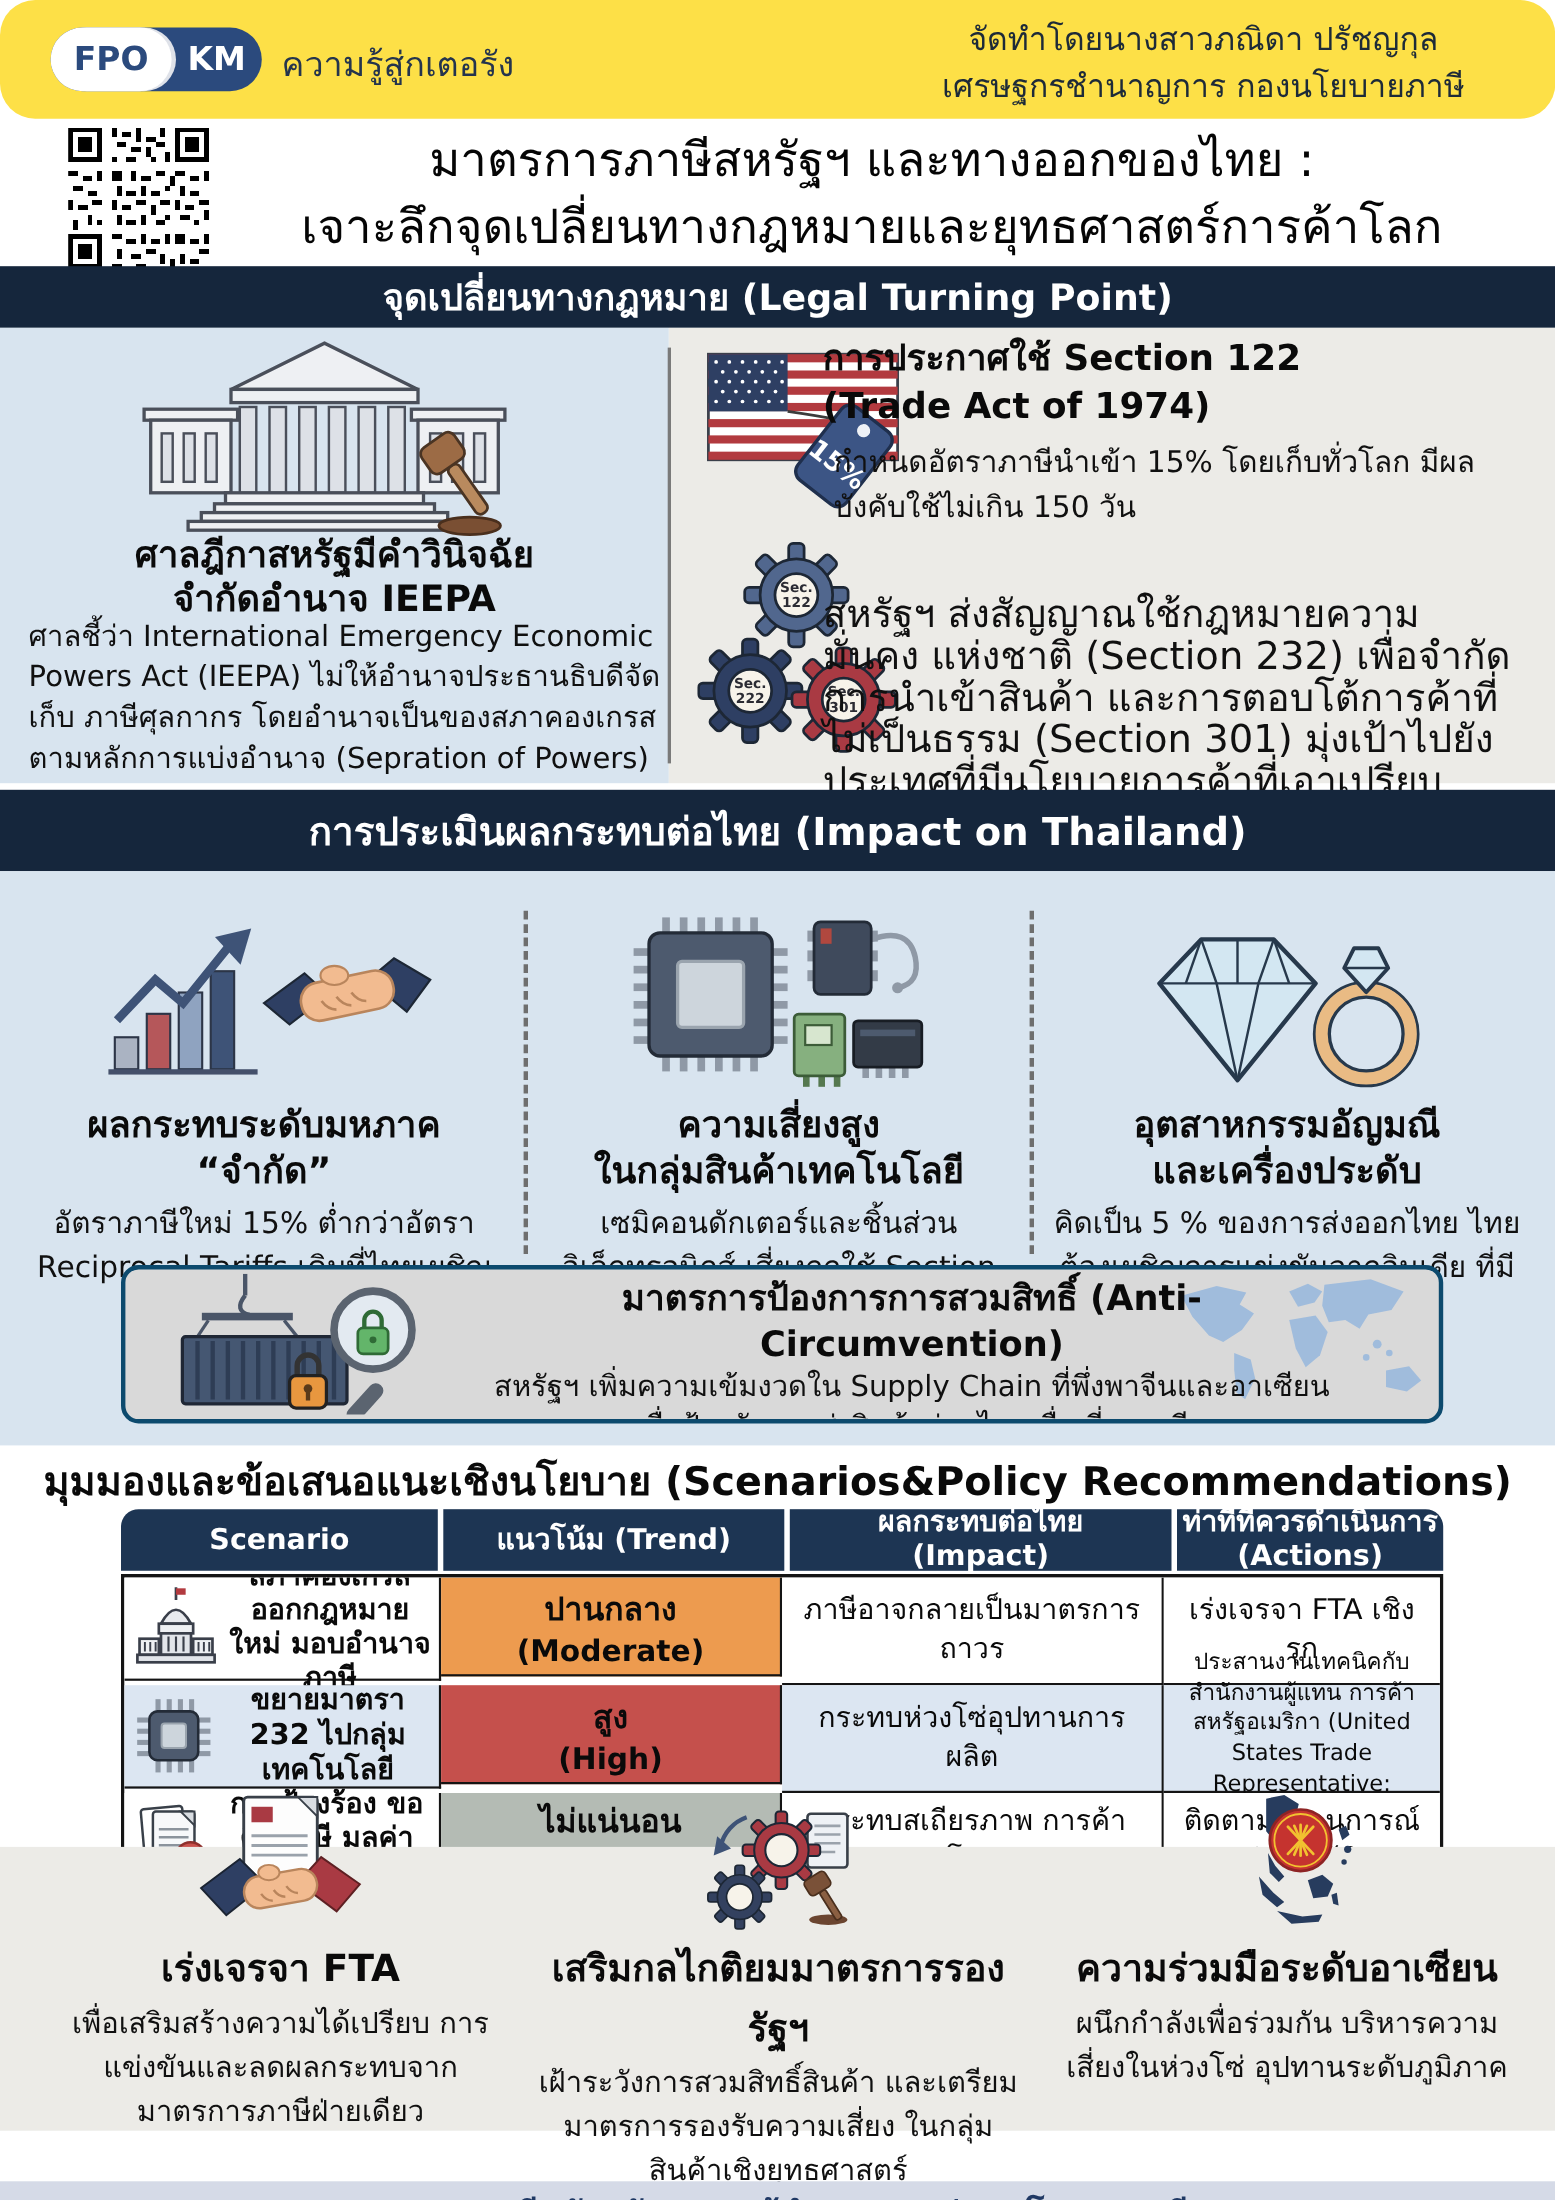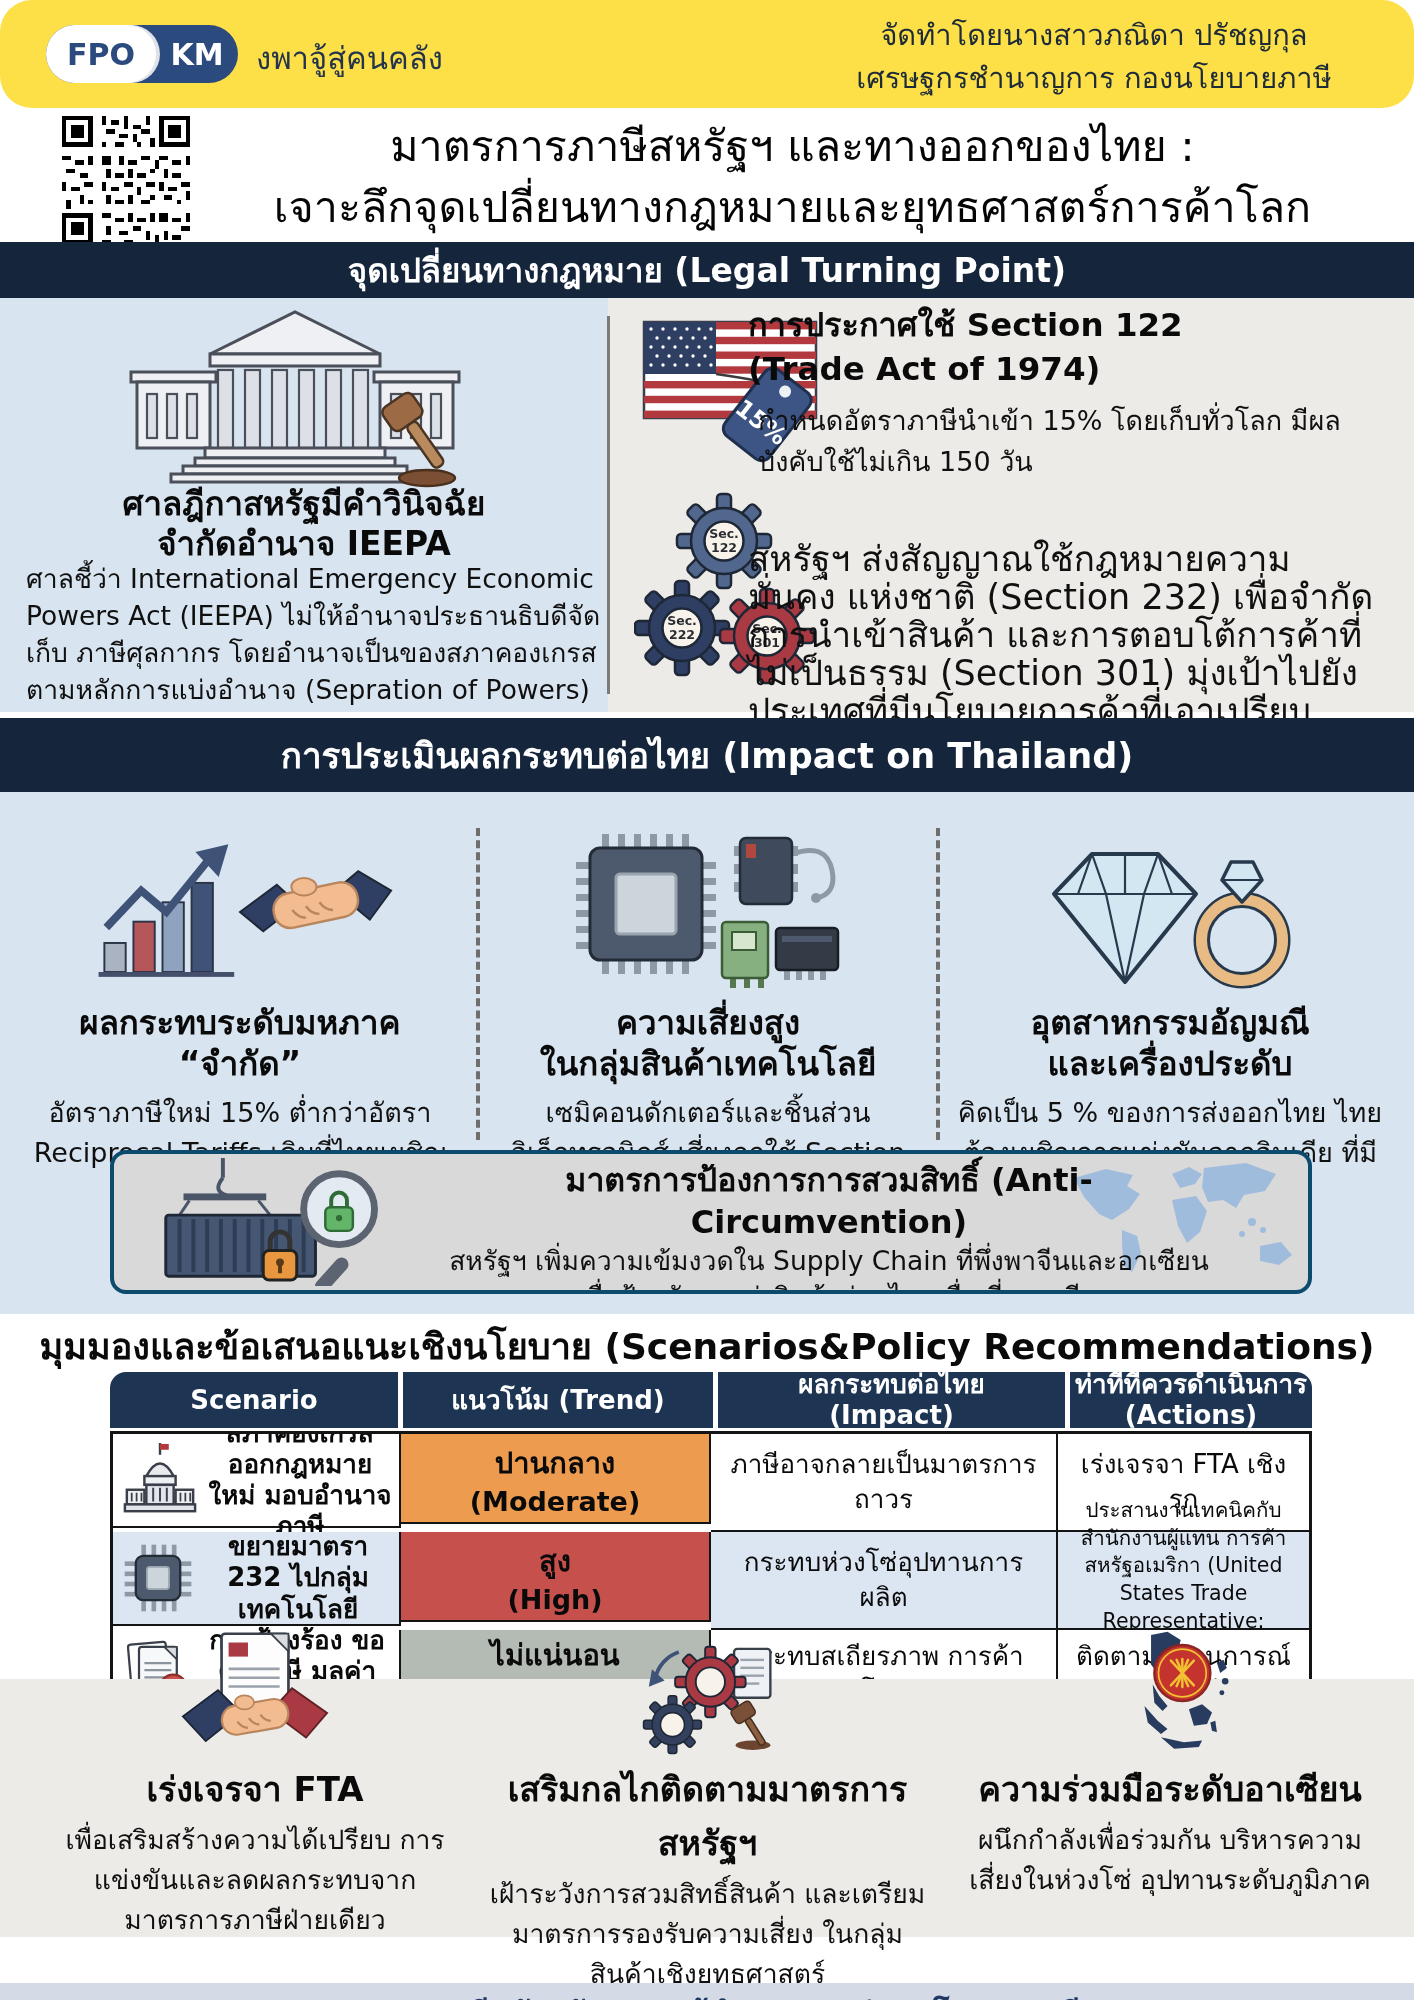--- a/index.html
+++ b/index.html
@@ -102,21 +102,21 @@
 
 <div id="header-bar" class="abs">
   <div id="logo" class="abs">
     <div id="logo-fpo" class="abs">
           <span>FPO</span>
         </div>
     <div id="logo-km" class="abs">
           <span>KM</span>
         </div>
   </div>
-  <div id="tagline" class="abs">งพาจู้สู่คนคลัง</div>
+  <div id="tagline" class="abs">ความรู้สู่กเตอรัง</div>
   <div id="attribution" class="abs">
     <div>จัดทำโดยนางสาวภณิดา ปรัชญกุล</div>
     <div>เศรษฐกรชำนาญการ กองนโยบายภาษี</div>
   </div>
 </div>
 
 <svg id="qr" class="abs" width="128" height="128" viewBox="0 0 29 29" shape-rendering="crispEdges">
   <rect width="29" height="29" fill="#fff"></rect>
   <g fill="#000">
     <g>
@@ -606,21 +606,21 @@
           </g>
       <use href="#gear" transform="translate(98,56) scale(0.95)" style="color:#a93a43"></use>
       <use href="#gear" transform="translate(50,110) scale(0.78)" style="color:#33415f"></use>
       <ellipse cx="152" cy="136" rx="22" ry="6" fill="#6b4530"></ellipse>
       <g transform="translate(148,108) rotate(-32)">
         <rect x="-4" y="-6" width="8" height="38" rx="3" fill="#8a5f42" stroke="#4a2f1d" stroke-width="2"></rect>
         <rect x="-14" y="-26" width="28" height="20" rx="5" fill="#7a5138" stroke="#4a2f1d" stroke-width="2"></rect>
       </g>
     </svg>
   </div>
-  <div class="rec-title">เสริมกลไกติดตามมาตรการสหรัฐฯ</div>
+  <div class="rec-title">เสริมกลไกติยมมาตรการรองรัฐฯ</div>
   <div class="rec-body" style="width:455px">เฝ้าระวังการสวมสิทธิ์สินค้า และเตรียมมาตรการรองรับความเสี่ยง ในกลุ่มสินค้าเชิงยุทธศาสตร์</div>
 </div>
 
 <div id="rec3" class="rec-col">
   <div class="rec-iconbox">
     <svg width="140" height="128" viewBox="0 0 170 155">
       <g fill="#273c5e">
         <path d="M62,6 l20,-4 l16,10 l-4,16 l10,10 l-2,14 l-12,-4 l-6,22 l-8,2 l-4,-18 l-10,-12 z"></path>
         <path d="M64,66 l8,14 l10,12 l-6,6 l-10,-10 z"></path>
         <path d="M54,92 l16,18 l12,10 l-8,6 l-16,-14 z"></path>

